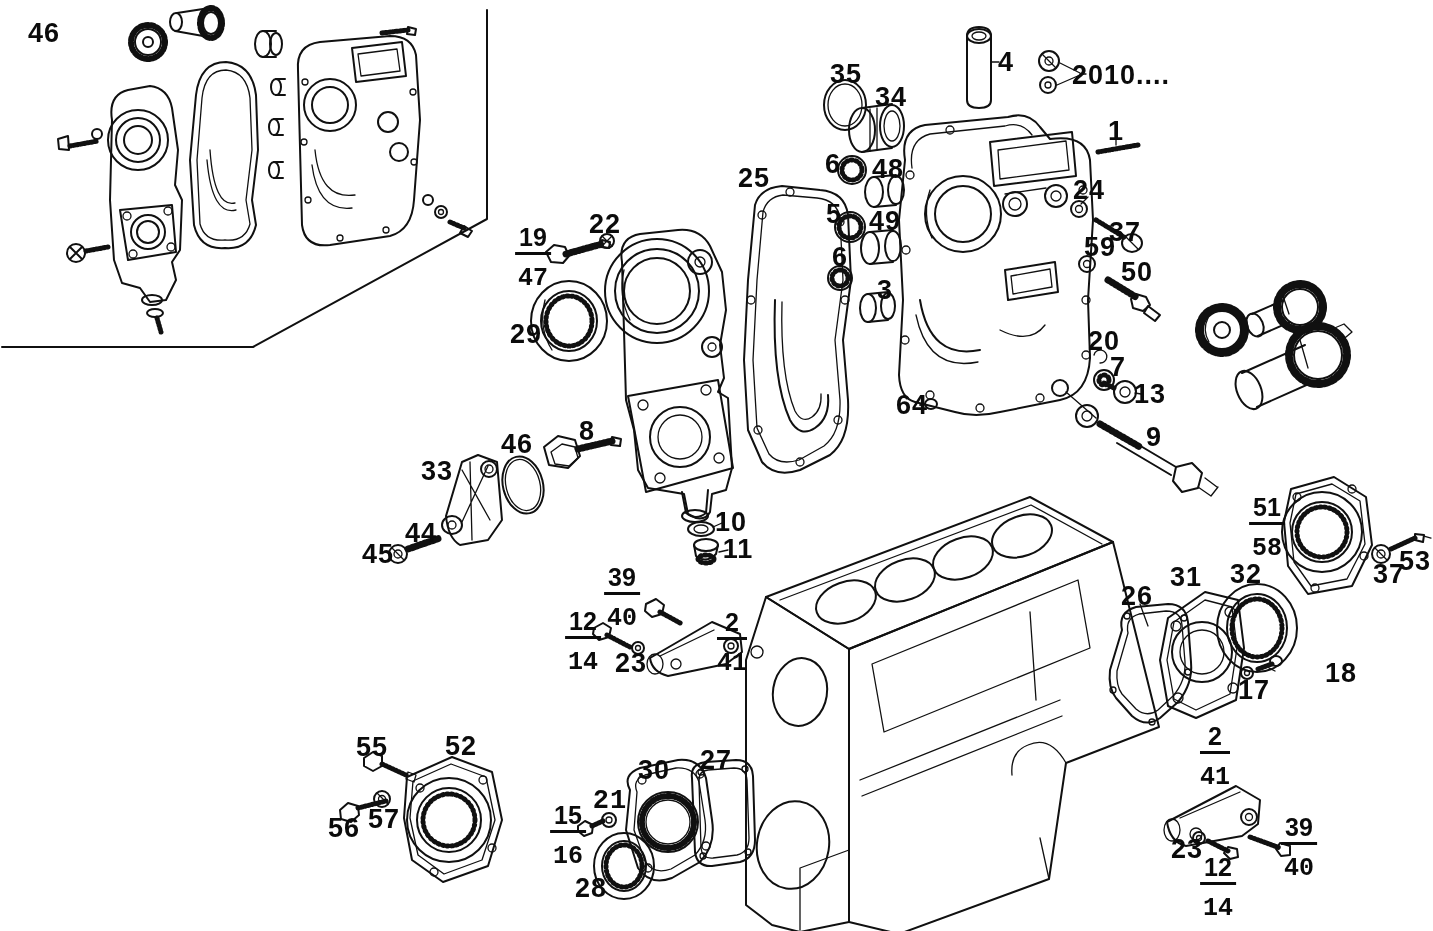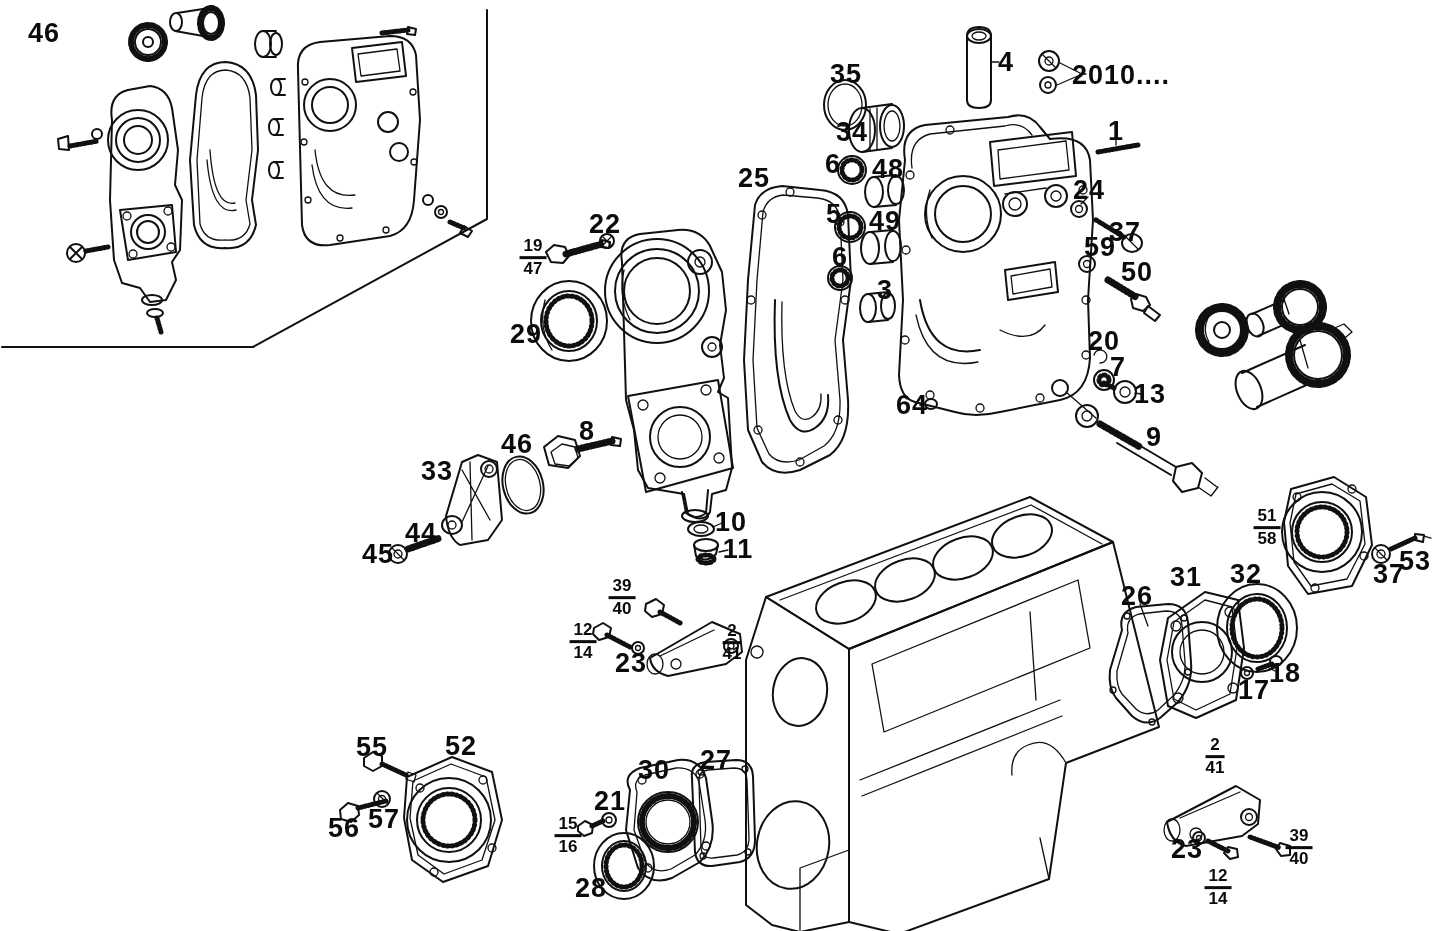--- a/index.html
+++ b/index.html
@@ -10,23 +10,23 @@
   #art .thin{stroke-width:1.3;}
   #art .thick{stroke-width:2.8;}
   #art .teeth{stroke-width:8;stroke-dasharray:3.6 3.4;}
   #art .teeth-sm{stroke-width:6;stroke-dasharray:2.8 2.7;}
   #art .thr{stroke-width:7;stroke-dasharray:1.6 2.7;}
   #art .thr-sm{stroke-width:5;stroke-dasharray:1.3 2.3;}
   #art .hatch{stroke-width:5;stroke-dasharray:1.2 3.4;}
   .callout-layer{position:absolute;left:0;top:0;width:100%;height:100%;}
   .callout{position:absolute;transform:translate(-50%,-50%);font-weight:700;font-size:27px;
            color:#0b0b0b;white-space:nowrap;letter-spacing:1px;line-height:1;}
-  .callout.frac{font-size:17px;text-align:center;line-height:1.08;letter-spacing:0;}
+  .callout.frac{font-size:25px;text-align:center;line-height:1.08;letter-spacing:0;}
   .callout.frac .top{border-bottom:3px solid #0b0b0b;padding:0 4px 1px;}
-  .callout.frac .bot{padding-top:1px;}
+  .callout.frac .bot{padding-top:10px;font-family:Liberation Mono, monospace;}
 </style>
 </head>
 <body>
 
 <div class="page">
 
 <svg id="art" width="1433" height="931" viewBox="0 0 1433 931">
 
   <g>
     <path d="M487 10 V219 L253 347 H2"></path>
@@ -554,21 +554,21 @@
     <path d="M1280 843 l10 3 l0 9 l-9 1 l-5 -7 z"></path>
   </g>
 
 </svg>
 
 <div class="callout-layer">
       <div class="callout" style="left: 44px; top: 33px;">46</div>
       <div class="callout" style="left: 1006px; top: 62px;">4</div>
       <div class="callout" style="left: 1121px; top: 75px;">2010....</div>
       <div class="callout" style="left: 846px; top: 74px;">35</div>
-      <div class="callout" style="left: 852px; top: 97px; margin-top: 35px;">34</div>
+      <div class="callout" style="left: 891px; top: 97px;">34</div>
       <div class="callout" style="left: 1116px; top: 131px;">1</div>
       <div class="callout" style="left: 833px; top: 164px;">6</div>
       <div class="callout" style="left: 888px; top: 169px;">48</div>
       <div class="callout" style="left: 1089px; top: 190px;">24</div>
       <div class="callout" style="left: 834px; top: 214px;">5</div>
       <div class="callout" style="left: 885px; top: 221px;">49</div>
       <div class="callout" style="left: 1125px; top: 232px;">37</div>
       <div class="callout" style="left: 754px; top: 178px;">25</div>
       <div class="callout" style="left: 605px; top: 224px;">22</div>
       <div class="callout" style="left: 1100px; top: 247px;">59</div>
@@ -608,28 +608,28 @@
       <div class="callout frac" style="left: 583px; top: 642px;">
         <div class="top">12</div>
         <div class="bot">14</div>
       </div>
       <div class="callout" style="left: 631px; top: 663px;">23</div>
       <div class="callout frac" style="left: 732px; top: 643px;">
         <div class="top">2</div>
         <div class="bot">41</div>
       </div>
       <div class="callout" style="left: 1254px; top: 690px;">17</div>
-      <div class="callout" style="left: 1285px; top: 673px;">18</div>
+      <div class="callout" style="left: 1341px; top: 673px;">18</div>
       <div class="callout" style="left: 372px; top: 747px;">55</div>
       <div class="callout" style="left: 461px; top: 746px;">52</div>
       <div class="callout" style="left: 344px; top: 828px;">56</div>
       <div class="callout" style="left: 384px; top: 819px;">57</div>
       <div class="callout" style="left: 654px; top: 770px;">30</div>
       <div class="callout" style="left: 716px; top: 760px;">27</div>
-      <div class="callout" style="left: 610px; top: 801px;">21</div>
+      <div class="callout" style="left: 610px; top: 801px; font-family: Liberation Mono, monospace;">21</div>
       <div class="callout frac" style="left: 568px; top: 836px;">
         <div class="top">15</div>
         <div class="bot">16</div>
       </div>
       <div class="callout" style="left: 591px; top: 888px;">28</div>
       <div class="callout frac" style="left: 1215px; top: 757px;">
         <div class="top">2</div>
         <div class="bot">41</div>
       </div>
       <div class="callout" style="left: 1187px; top: 849px;">23</div>

